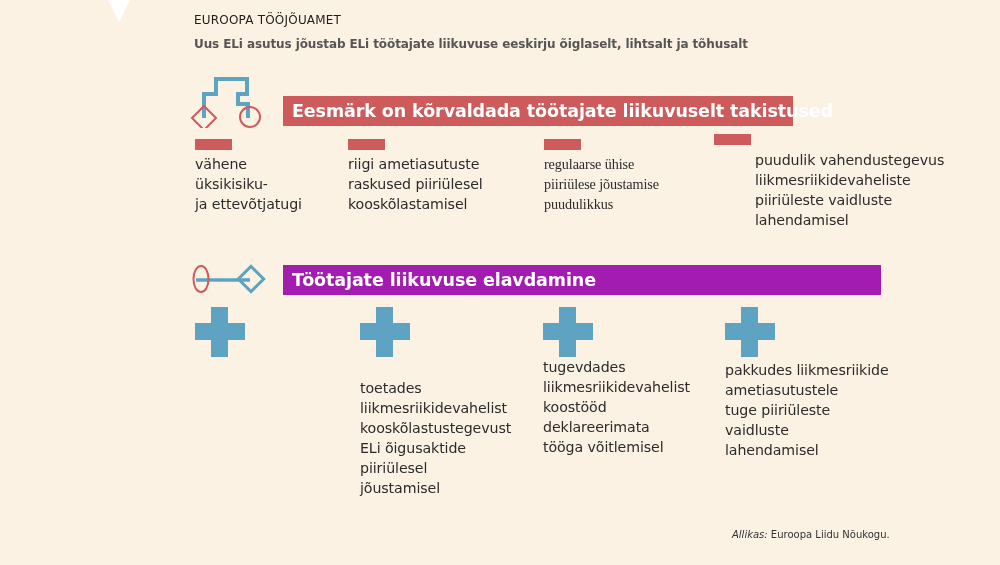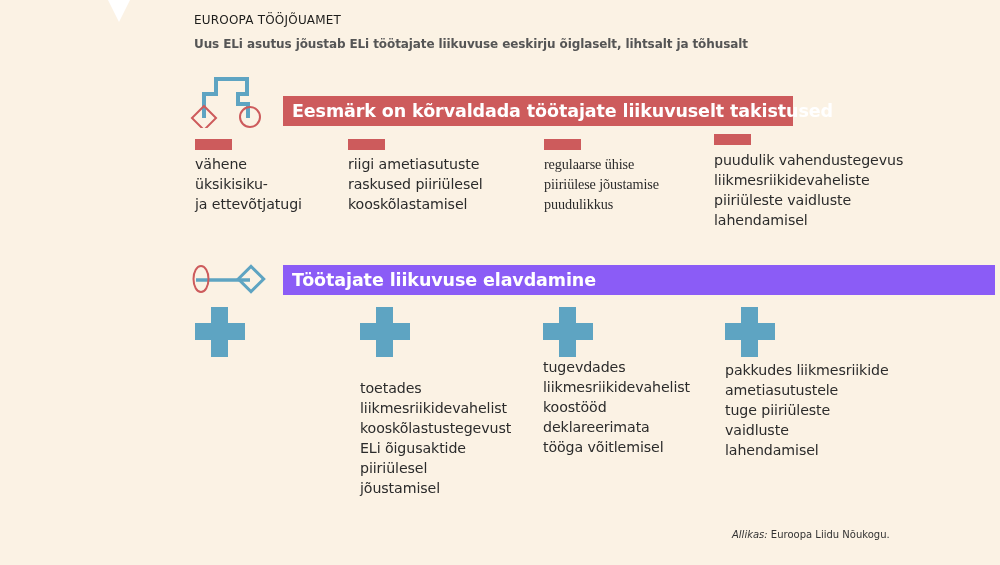--- a/index.html
+++ b/index.html
@@ -28,21 +28,21 @@
     letter-spacing:-0.1px;
   }
   .icon-abs { position:absolute; }
   .banner {
     position:absolute; height:30px; color:#fff;
     font-weight:bold; font-size:17.5px; line-height:30px;
     padding-left:9px; box-sizing:border-box;
     white-space:nowrap; letter-spacing:-0.1px;
   }
   .banner.red { background:#cd5b5c; left:283px; top:96px; width:510px; }
-  .banner.blue { background:#8b5cf6; left:283px; top:265px; width:712px; }
+  .banner.blue { background:#a21caf; left:283px; top:265px; width:598px; }
   .item { position:absolute; }
   .dash { width:37px; height:11px; background:#cd5b5c; }
   .item .text {
     font-size:14.2px; line-height:20px; color:#2b2b2b;
     white-space:pre-line; letter-spacing:-0.1px;
   }
   .plus { position:relative; width:50px; height:50px; }
   .plus .h { position:absolute; left:0; top:16px; width:50px; height:17px; background:#5ea4c2; }
   .plus .v { position:absolute; left:16px; top:0; width:17px; height:50px; background:#5ea4c2; }
   .source {
@@ -80,21 +80,21 @@
 kooskõlastamisel</div>
 </div>
 <div class="item" style="left:544px;top:139px;font-family:Liberation Serif, serif;">
   <div class="dash"></div>
   <div class="text" style="margin-top:4px;">regulaarse ühise
 piiriülese jõustamise
 puudulikkus</div>
 </div>
 <div class="item" style="left:714px;top:134px;">
   <div class="dash"></div>
-  <div class="text" style="margin-top:5px;">puudulik vahendustegevus
+  <div class="text" style="margin-top:5px;margin-left:41px;">puudulik vahendustegevus
 liikmesriikidevaheliste
 piiriüleste vaidluste
 lahendamisel</div>
 </div>
 
 <svg class="icon-abs" style="left:190px;top:262px;" width="80" height="36" viewBox="0 0 80 36">
   <line x1="6" y1="18" x2="60" y2="18" stroke="#5ea4c2" stroke-width="3.5"></line>
   <ellipse cx="11" cy="17" rx="7.5" ry="13" fill="none" stroke="#cd5b5c" stroke-width="2"></ellipse>
   <rect x="52" y="8" width="18" height="18" transform="rotate(45 61 17)" fill="none" stroke="#5ea4c2" stroke-width="3"></rect>
 </svg>

